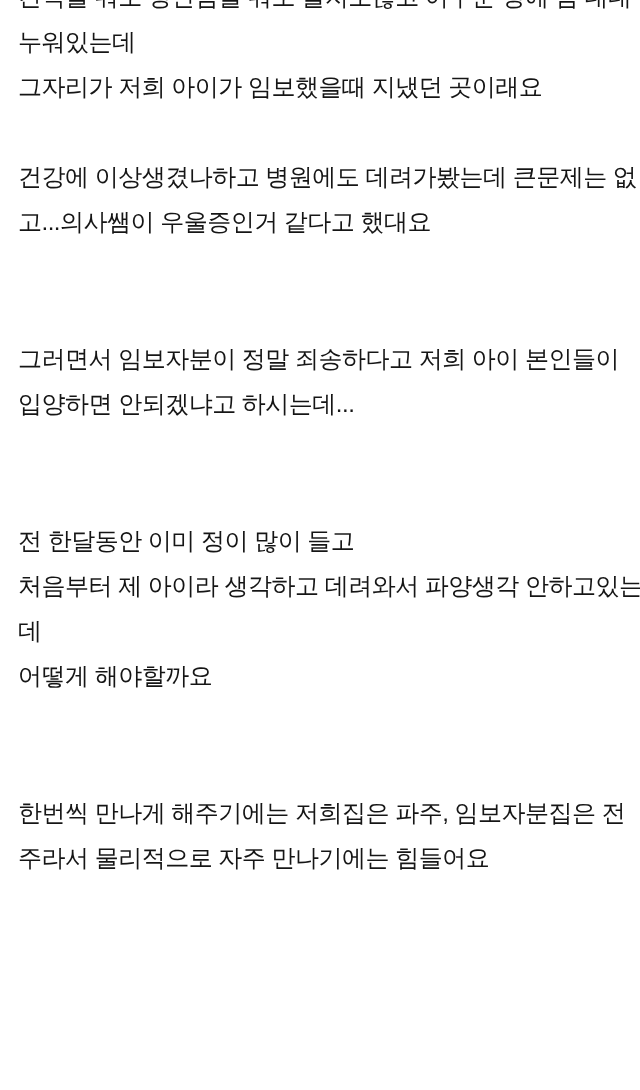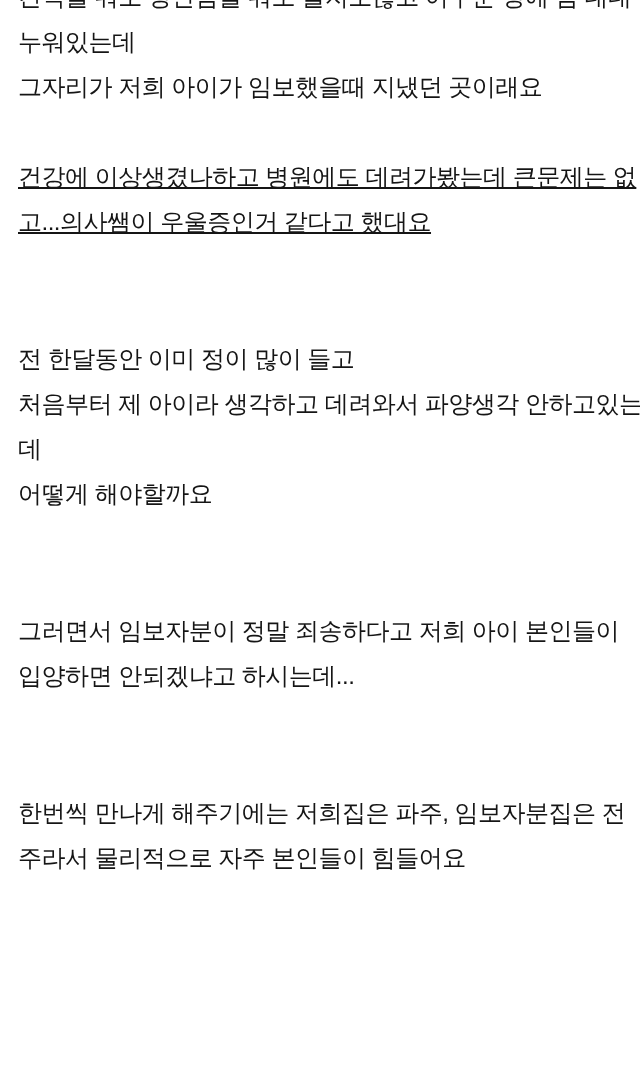--- a/index.html
+++ b/index.html
@@ -19,33 +19,33 @@
   p.post-paragraph {
     margin: 0;
     font-family: "Liberation Sans", sans-serif;
     font-weight: 400;
     font-size: 24px;
     line-height: 45px;
     letter-spacing: -0.5px;
     color: #151515;
     white-space: pre; 
   }
-  p.post-paragraph.gap-small { margin-top: 45px; text-decoration: underline; }  
+  p.post-paragraph.gap-small { margin-top: 45px; }  
   p.post-paragraph.gap-large { margin-top: 92px; }  
 </style>
 </head>
 <body>
 
 <div class="post-body">
     <p class="post-paragraph">간식을 줘도 장난감을 줘도 놀지도않고 어두운 방에 밤 내내
 누워있는데
 그자리가 저희 아이가 임보했을때 지냈던 곳이래요</p>
     <p class="post-paragraph gap-small">건강에 이상생겼나하고 병원에도 데려가봤는데 큰문제는 없
 고...의사쌤이 우울증인거 같다고 했대요</p>
+    <p class="post-paragraph gap-large">그러면서 임보자분이 정말 죄송하다고 저희 아이 본인들이
+입양하면 안되겠냐고 하시는데...</p>
     <p class="post-paragraph gap-large">전 한달동안 이미 정이 많이 들고
 처음부터 제 아이라 생각하고 데려와서 파양생각 안하고있는
 데
 어떻게 해야할까요</p>
-    <p class="post-paragraph gap-large">그러면서 임보자분이 정말 죄송하다고 저희 아이 본인들이
-입양하면 안되겠냐고 하시는데...</p>
     <p class="post-paragraph gap-large">한번씩 만나게 해주기에는 저희집은 파주, 임보자분집은 전
-주라서 물리적으로 자주 본인들이 힘들어요</p>
+주라서 물리적으로 자주 만나기에는 힘들어요</p>
   </div>
 
 </body></html>

